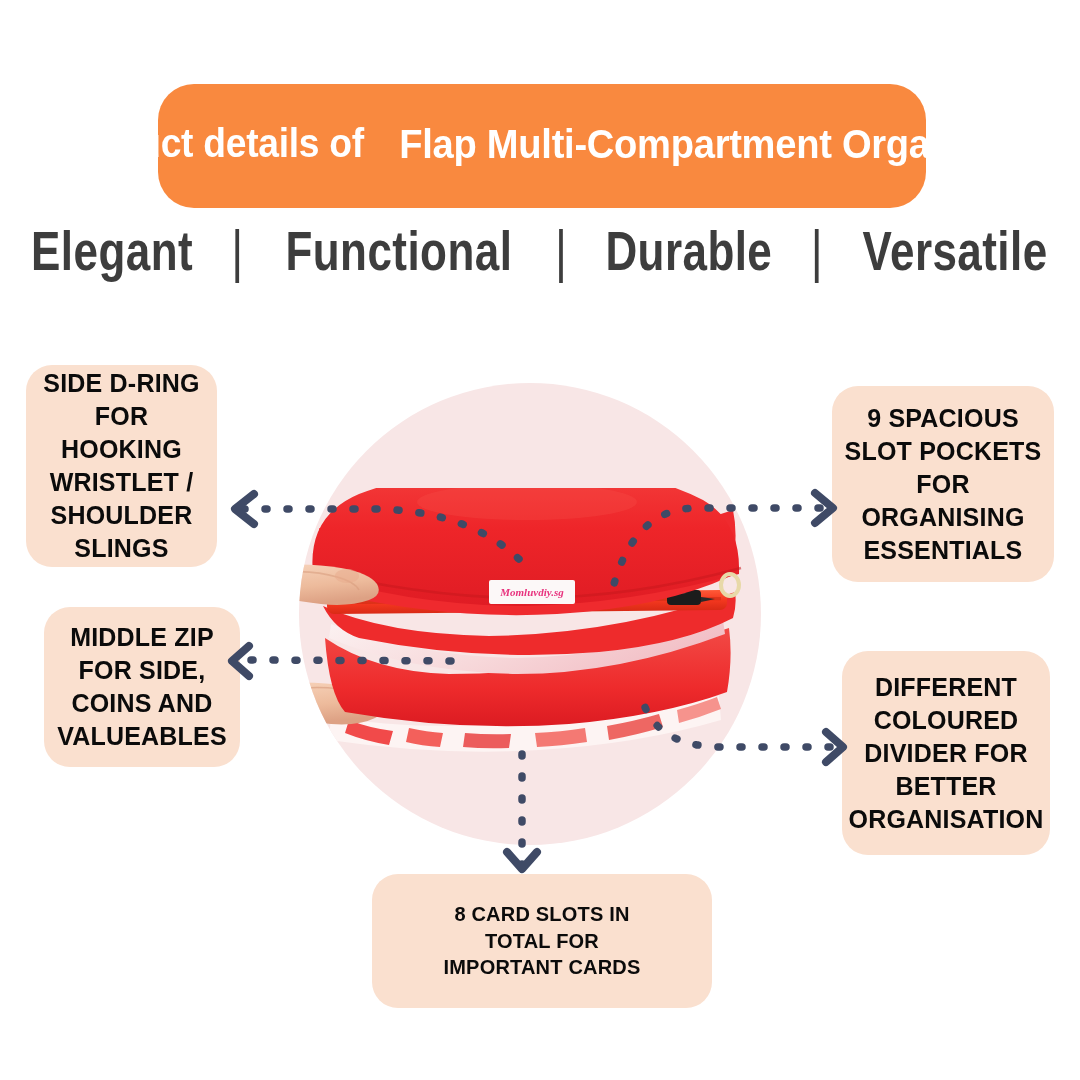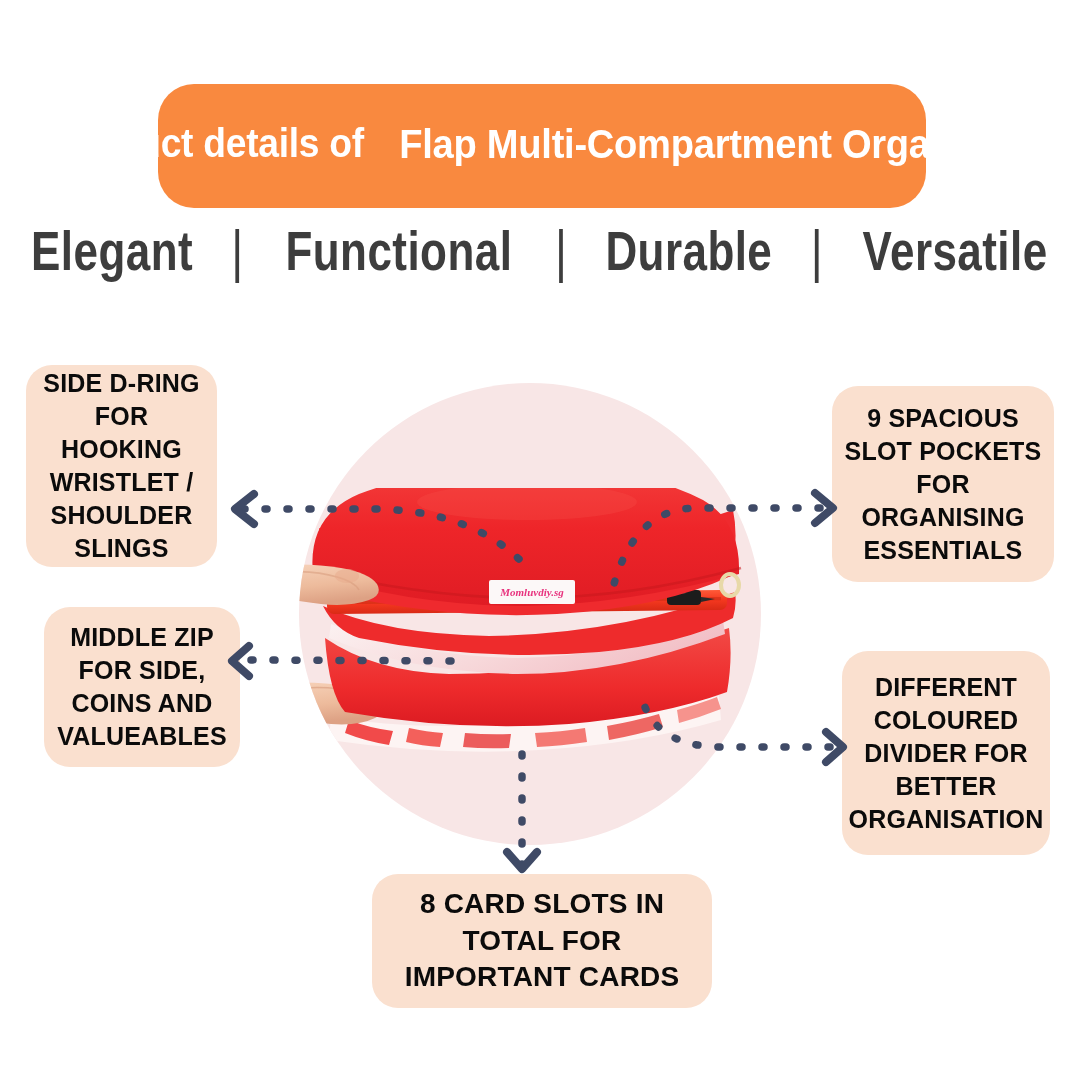--- a/index.html
+++ b/index.html
@@ -126,21 +126,21 @@
     padding: 0 10px;
     white-space: pre-line;
   }
 
   #callout-d-ring   { left: 26px;  top: 365px; width: 191px; height: 202px; }
   #callout-middle-zip { left: 44px; top: 607px; width: 196px; height: 160px; }
   #callout-slot-pockets { left: 832px; top: 386px; width: 222px; height: 196px; }
   #callout-divider  { left: 842px; top: 651px; width: 208px; height: 204px; }
   #callout-card-slots { left: 372px; top: 874px; width: 340px; height: 134px; }
 
-  #callout-card-slots .callout-text { font-size: 28px; }
+  #callout-card-slots .callout-text { font-size: 20px; }
 
   
   #connectors {
     position: absolute;
     left: 0;
     top: 0;
     width: 1080px;
     height: 1080px;
     pointer-events: none;
   }

